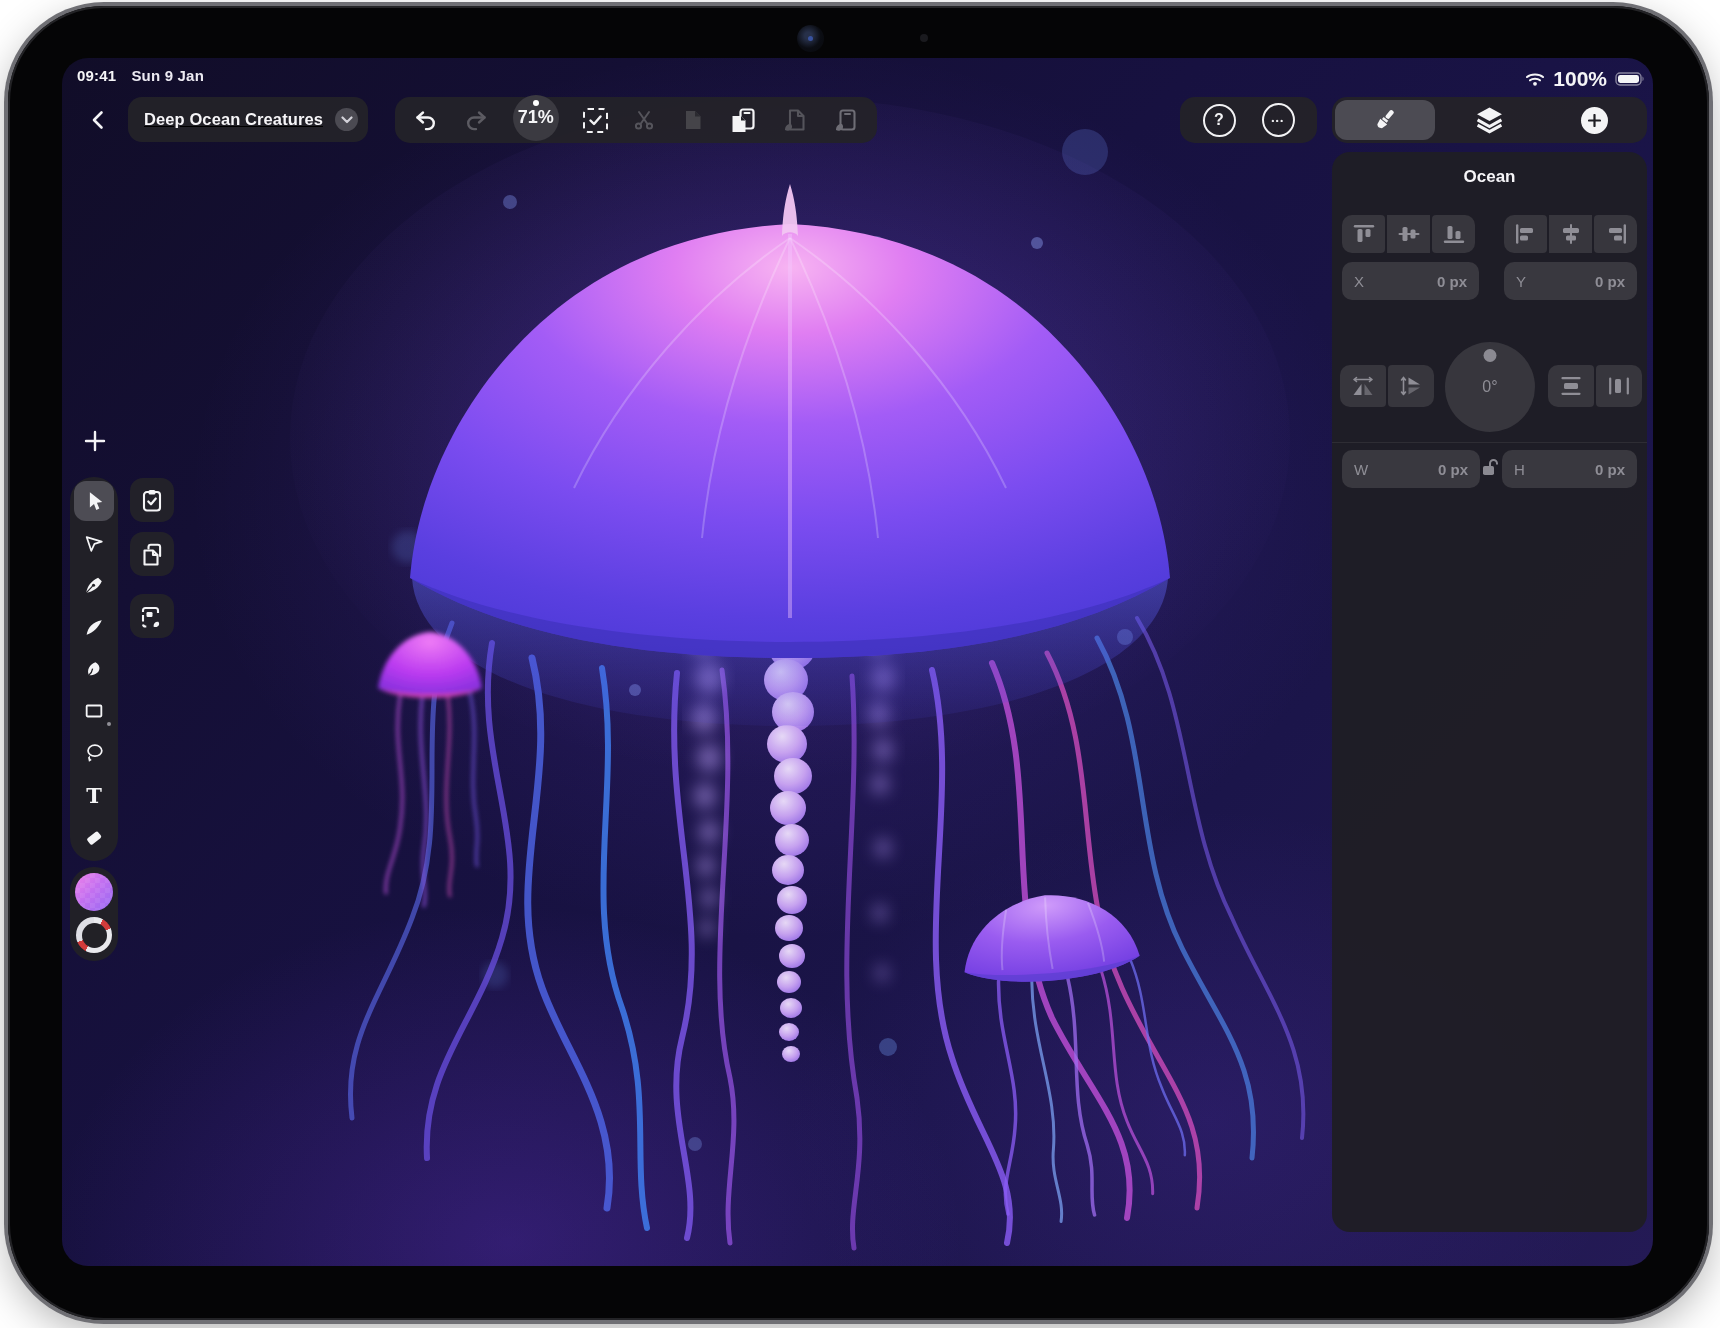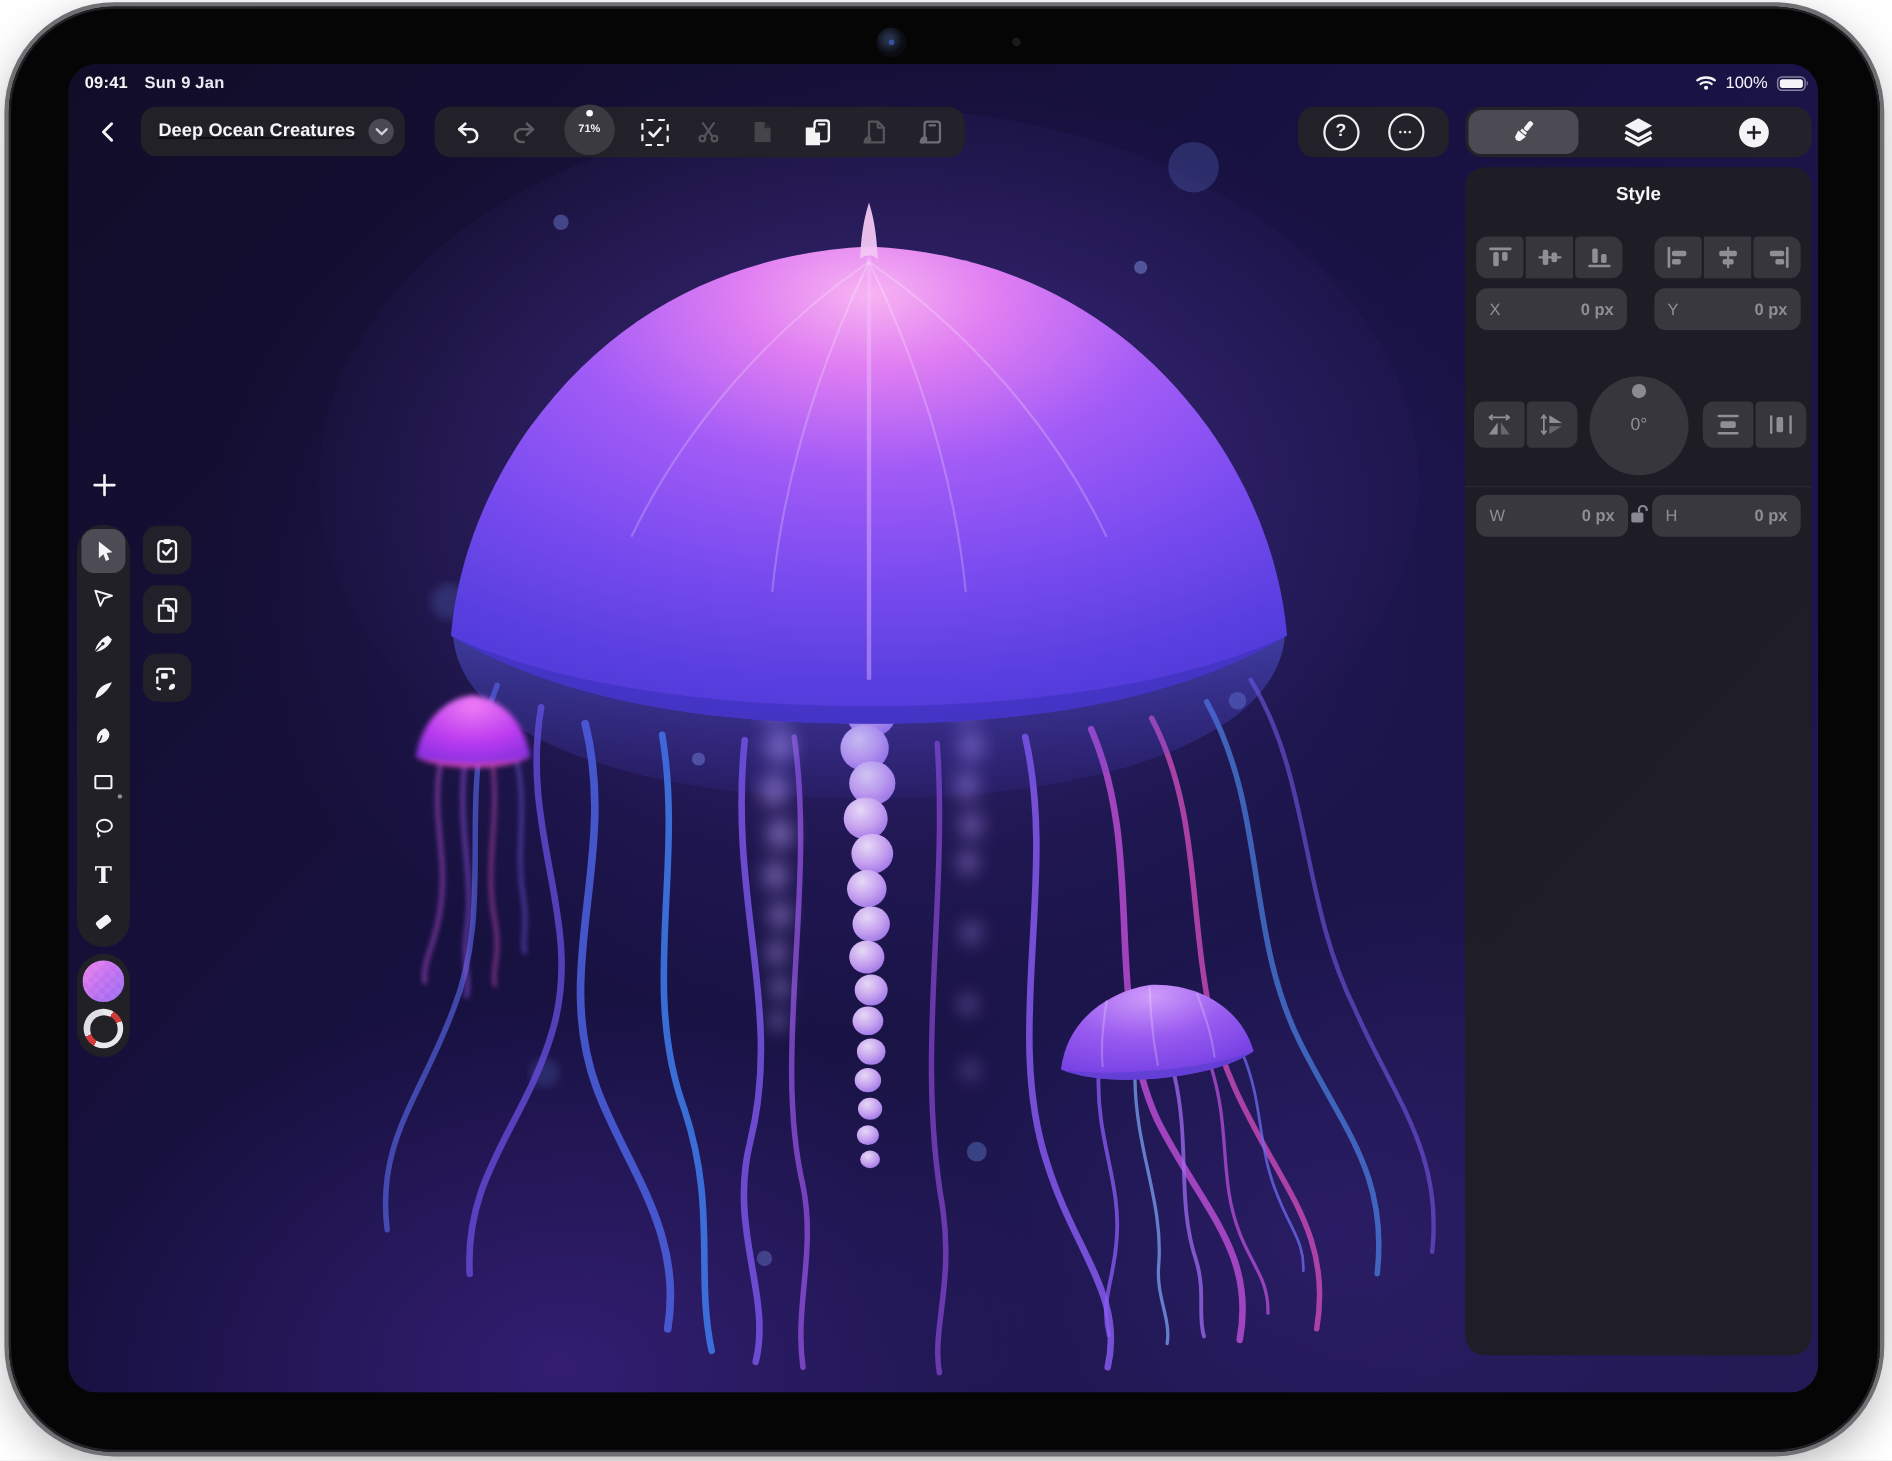--- a/index.html
+++ b/index.html
@@ -18,34 +18,34 @@
       radial-gradient(950px 720px at 45% 36%, rgba(126,78,255,.20), rgba(126,78,255,0) 62%),
       radial-gradient(760px 560px at 28% 98%, rgba(123,58,237,.26), rgba(20,14,48,0) 60%),
       radial-gradient(700px 520px at 72% 88%, rgba(104,58,220,.16), rgba(20,14,48,0) 60%),
       linear-gradient(133deg,#110d28 0%,#171140 42%,#1b154a 68%,#241a55 100%);}
   .canvas-art{position:absolute;left:0;top:0;width:1591px;height:1208px;}
   
   .status-left{position:absolute;left:15px;top:9px;display:flex;gap:15px;align-items:center;
     color:#f5f5f7;font-size:15px;font-weight:700;letter-spacing:.2px;}
   .status-left .date{font-weight:600;color:#eceaf2;}
   .status-right{position:absolute;right:8px;top:9px;display:flex;gap:8px;align-items:center;
-    color:#f5f5f7;font-size:15px;font-weight:400;}
+    color:#f5f5f7;font-size:21px;font-weight:700;}
   
   .bar{position:absolute;background:rgba(35,34,41,.96);border-radius:14px;display:flex;align-items:center;}
   .icon-btn{display:flex;align-items:center;justify-content:center;border:0;background:transparent;padding:0;cursor:default;}
   
   .back-btn{left:14px;top:39px;width:45px;height:45px;justify-content:center;}
   .title-pill{left:66px;top:39px;width:240px;height:45px;padding:0 10px 0 16px;box-sizing:border-box;text-decoration:underline;}
   .doc-title{color:#f6f5f8;font-size:16.5px;font-weight:700;letter-spacing:.1px;white-space:nowrap;}
   .title-chevron{margin-left:auto;width:23px;height:23px;border-radius:50%;background:#4b4a52;
     display:flex;align-items:center;justify-content:center;}
   .main-toolbar{left:333px;top:39px;width:482px;height:46px;padding:0 18px;box-sizing:border-box;
     justify-content:space-between;border-radius:15px;}
   .zoom-pill{position:relative;width:46px;height:46px;margin-top:-5px;border-radius:50%;background:#3b3a41;
-    display:flex;align-items:center;justify-content:center;color:#f4f4f6;font-size:10px;font-weight:700;}
+    display:flex;align-items:center;justify-content:center;color:#f4f4f6;font-size:18px;font-weight:700;}
   .zoom-pill .dot{position:absolute;top:5px;left:50%;transform:translateX(-50%);width:6px;height:6px;border-radius:50%;background:#fff;}
   .select-glyph{width:21px;height:21px;border:2.2px dashed #f2f2f4;border-radius:5px;display:flex;align-items:center;justify-content:center;}
   .help-group{left:1118px;top:39px;width:137px;height:46px;justify-content:center;gap:26px;border-radius:15px;}
   .ring-icon{width:29px;height:29px;border-radius:50%;border:2.2px solid #f2f2f4;display:flex;align-items:center;justify-content:center;
     color:#f2f2f4;font-weight:700;}
   .ring-icon.q{font-size:16px;}
   .ring-icon.m{font-size:8px;letter-spacing:1.5px;padding-top:1px;}
   .tabs-bar{left:1270px;top:39px;width:315px;height:46px;border-radius:15px;}
   .tab-brush{position:absolute;left:3px;top:3px;width:100px;height:40px;border-radius:12px;background:#4c4b53;
     display:flex;align-items:center;justify-content:center;}
@@ -402,21 +402,21 @@
         </svg>
       </div>
       <div class="tab-add icon-btn">
         <svg width="13" height="13" viewBox="0 0 13 13">
           <path d="M6.5 1 V12 M1 6.5 H12" stroke="#1f1e24" stroke-width="2.2" stroke-linecap="round"></path>
         </svg>
       </div>
     </div>
 
     <div class="style-panel">
-      <div class="panel-title">Style</div>
+      <div class="panel-title">Ocean</div>
 
       <div class="seg-group" style="left:10px;top:63px;">
         <div class="seg">
           <svg width="22" height="20" viewBox="0 0 22 20">
             <path d="M2 2.2 H20" stroke="#8f8e96" stroke-width="2.4" stroke-linecap="round"></path>
             <rect x="4.5" y="5" width="5" height="13" rx="1.6" fill="#8f8e96"></rect>
             <rect x="12.5" y="5" width="5" height="8" rx="1.6" fill="#8f8e96"></rect>
           </svg>
         </div>
         <div class="seg">

